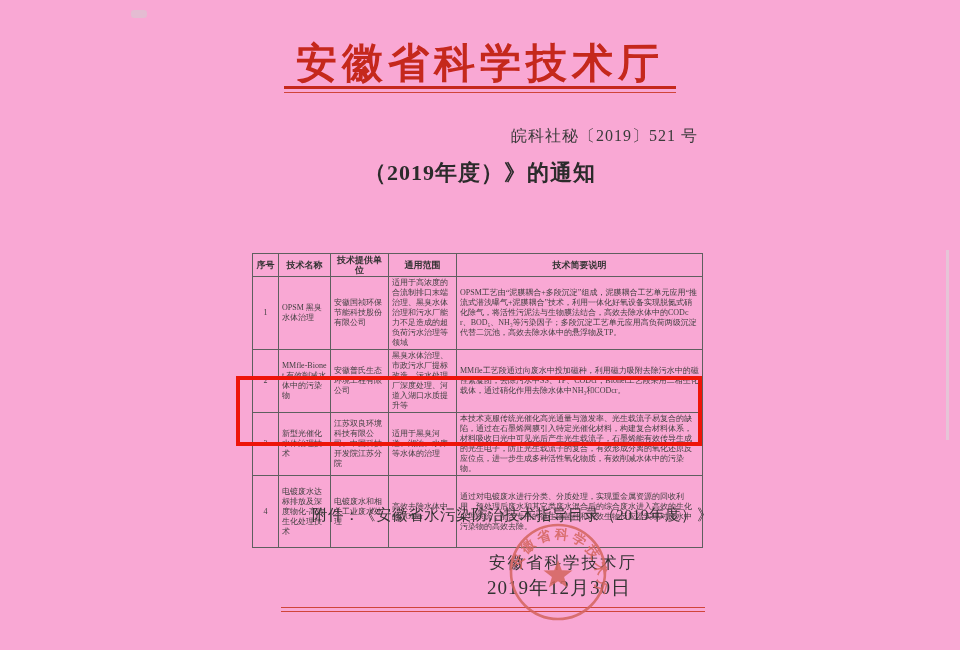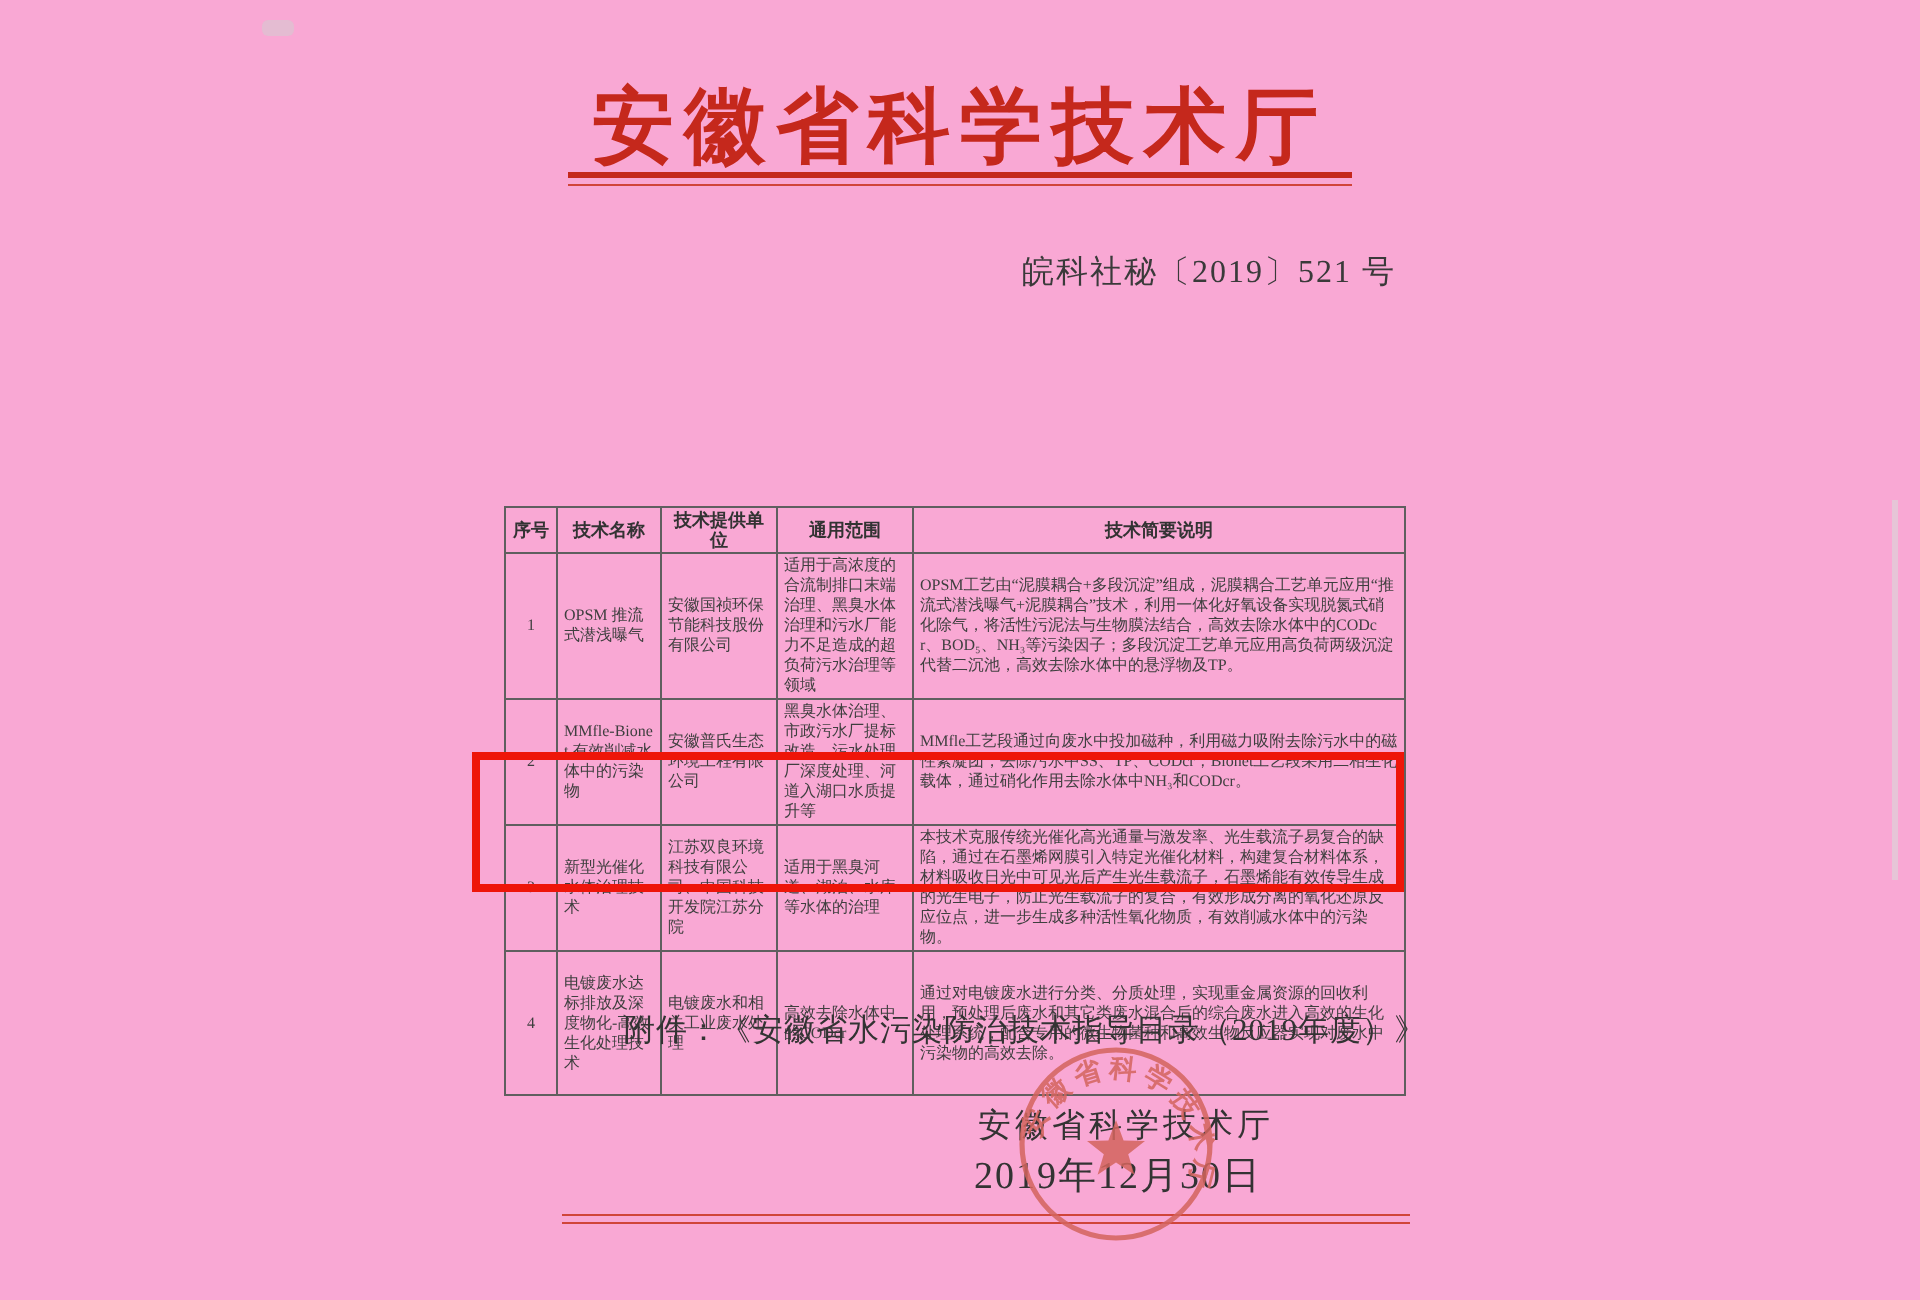--- a/index.html
+++ b/index.html
@@ -41,20 +41,21 @@
 </head>
 <body>
 
 <div id="canvas">
 
   <div class="org-header">安徽省科学技术厅</div>
   <div class="red-rule-top"></div>
   <div class="doc-number">皖科社秘〔2019〕521 号</div>
 
   <div class="notice-title">
+    <div>（2019年度）》的通知</div>
   </div>
 
   <table class="doc-table">
     <colgroup>
       <col class="col-no">
         <col class="col-name">
         <col class="col-provider">
         <col class="col-scope">
         <col class="col-desc">
     </colgroup>
@@ -63,21 +64,21 @@
         <th>序号</th>
         <th>技术名称</th>
         <th>技术提供单位</th>
         <th>通用范围</th>
         <th>技术简要说明</th>
       </tr>
     </thead>
     <tbody>
       <tr class="r1">
         <td class="cell-no">1</td>
-        <td>OPSM 推流式潜浅曝气</td>
+        <td>OPSM 黑臭水体治理</td>
         <td>安徽国祯环保节能科技股份有限公司</td>
         <td>适用于高浓度的合流制排口末端治理、黑臭水体治理和污水厂能力不足造成的超负荷污水治理等领域</td>
         <td class="cell-desc">OPSM工艺由“泥膜耦合+多段沉淀”组成，泥膜耦合工艺单元应用“推流式潜浅曝气+泥膜耦合”技术，利用一体化好氧设备实现脱氮式硝化除气，将活性污泥法与生物膜法结合，高效去除水体中的CODcr、BOD₅、NH₃等污染因子；多段沉淀工艺单元应用高负荷两级沉淀代替二沉池，高效去除水体中的悬浮物及TP。</td>
       </tr>
       <tr class="r2">
         <td class="cell-no">2</td>
         <td>MMfle-Bionet 有效削减水体中的污染物</td>
         <td>安徽普氏生态环境工程有限公司</td>
         <td>黑臭水体治理、市政污水厂提标改造、污水处理厂深度处理、河道入湖口水质提升等</td>
         <td class="cell-desc">MMfle工艺段通过向废水中投加磁种，利用磁力吸附去除污水中的磁性絮凝团，去除污水中SS、TP、CODcr；Bionet工艺段采用二相生化载体，通过硝化作用去除水体中NH₃和CODcr。</td>

